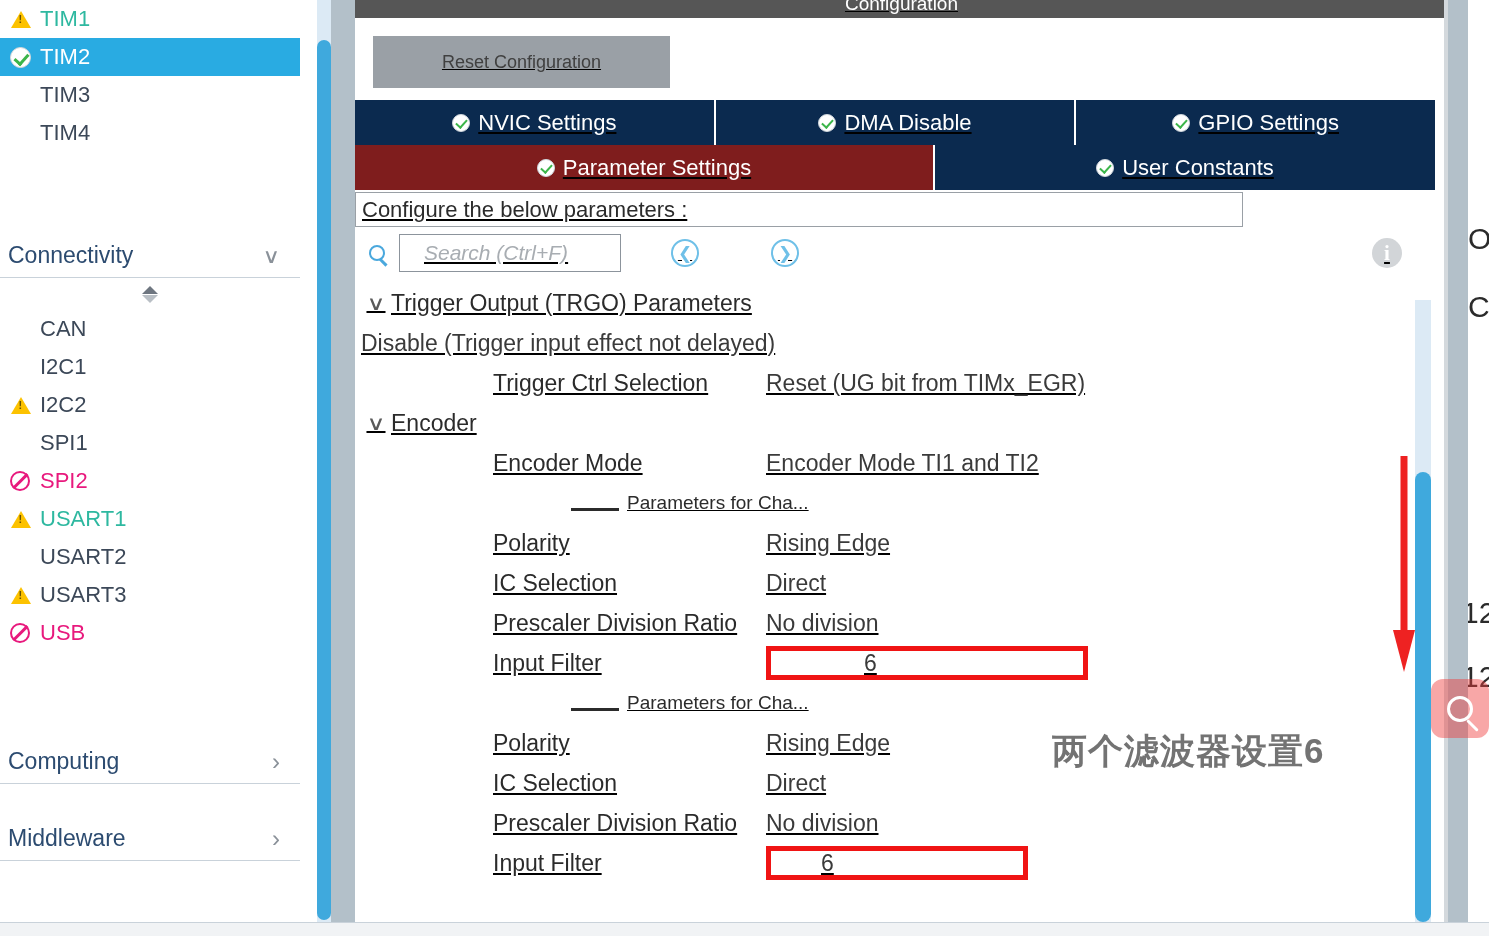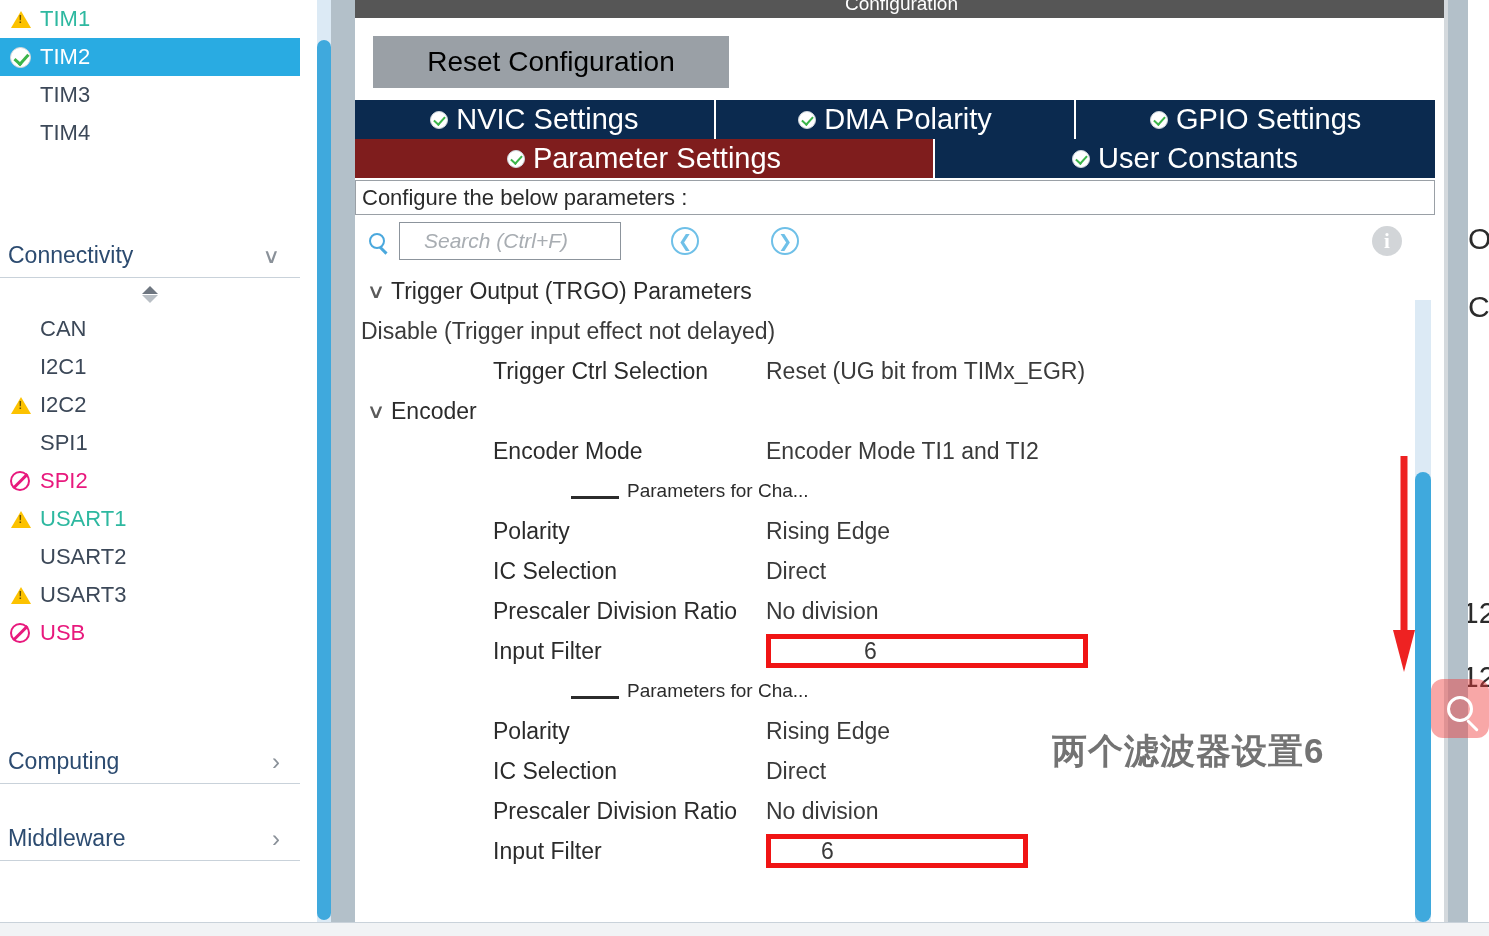--- a/index.html
+++ b/index.html
@@ -103,62 +103,62 @@
     background:#ffffff;
   }
   #sb-divider {
     position:absolute; left:331px; top:0; width:24px; height:936px;
     background:#b3c0c9;
   }
 
   
   #main {
     position:absolute; left:355px; top:0;
-    width:1093px; height:936px; background:#ffffff;
+    width:1093px; height:936px; background:#ffffff;text-decoration:underline;
   }
   #title-bar {
     height: 18px; background: #565656; color:#ffffff;
     font-size: 19px; text-align:center; line-height: 8px;
     overflow:hidden;
   }
   #reset-wrap { padding: 18px 0 0 18px; height: 82px; }
   #reset-btn {
-    width: 356px; height: 52px; background:#9aa0a6;
-    color:#000000; font-size: 28px; border:none;
+    width: 297px; height: 52px; background:#9aa0a6;
+    color:#404040; font-size: 18px; border:none;
     font-family:"Liberation Sans", sans-serif;
     display:flex; align-items:center; justify-content:center;
     cursor:pointer;
   }
 
   .tab-row { display:flex; width: 1080px; }
   .tab {
-    height: 39px; background:#0b2a4f; color:#ffffff;
+    height: 45px; background:#0b2a4f; color:#ffffff;
     display:flex; align-items:center; justify-content:center;
-    font-size: 29px; gap: 8px; cursor:pointer;
+    font-size: 22px; gap: 8px; cursor:pointer;
     border-right: 2px solid #ffffff;
   }
   .tab:last-child { border-right:none; }
   .tab.active { background:#7f1d1d; }
   .tab-chk {
     width: 18px; height: 18px; border-radius:50%;
     background:#ffffff; border:1px solid #cfd6dc;
     position:relative; flex:none;
   }
   .tab-chk::after {
     content:""; position:absolute; left:5px; top:2px;
     width:5px;height:9px;border:solid #3cb54a;border-width:0 2.5px 2.5px 0;
     transform:rotate(42deg);
   }
   #row1 .tab { flex: 1 1 0; }
   #row2 { margin-top: 0; }
   #row2 .tab.active { flex: 0 0 580px; }
   #row2 .tab.inactive { flex: 1 1 0; }
 
   #configure-bar {
-    margin-top: 2px; height: 35px; width: 1080px;
+    margin-top: 2px; height: 35px; width: 888px;
     border: 1px solid #9aa0a6; display:flex; align-items:center;
     padding-left: 6px; font-size: 22px; color:#2b2b2b;
     background:#ffffff;
   }
 
   #search-row {
     height: 52px; display:flex; align-items:center;
     padding-left: 14px; gap: 14px;
   }
   .mag-ico {
@@ -399,21 +399,21 @@
       <div id="reset-btn">Reset Configuration</div>
     </div>
 
     <div class="tab-row" id="row1">
       <div class="tab">
         <span class="tab-chk"></span>
         <span>NVIC Settings</span>
       </div>
       <div class="tab">
         <span class="tab-chk"></span>
-        <span>DMA Polarity</span>
+        <span>DMA Disable</span>
       </div>
       <div class="tab">
         <span class="tab-chk"></span>
         <span>GPIO Settings</span>
       </div>
     </div>
 
     <div class="tab-row" id="row2">
       <div class="tab active">
         <span class="tab-chk"></span>

